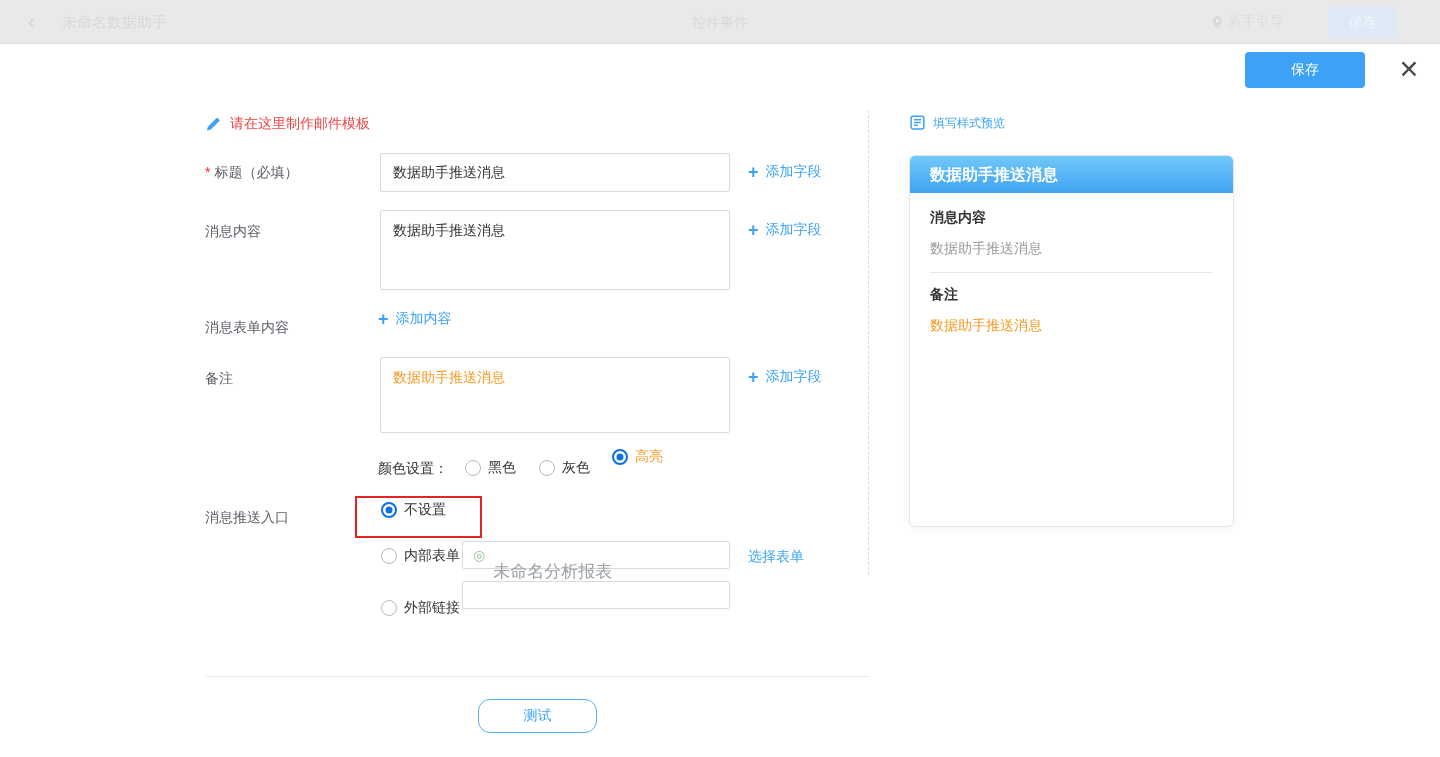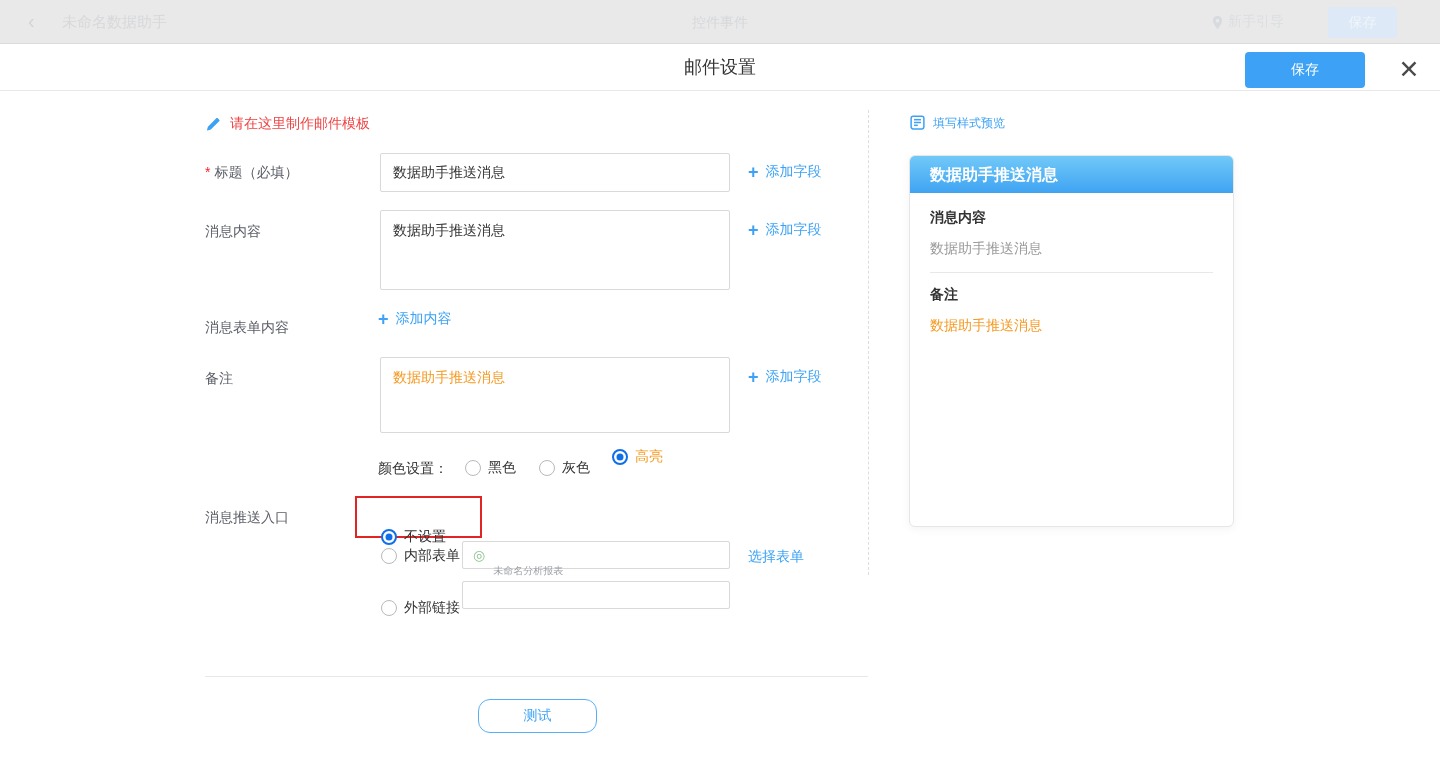--- a/index.html
+++ b/index.html
@@ -35,21 +35,21 @@
 
   
   .radio-row { position:absolute; display:flex; align-items:center; gap:7px; cursor:pointer; font-size:14px; color:#333; }
   .radio { width:16px; height:16px; border-radius:50%; border:1px solid #b6bac0; background:#fff; position:relative; flex:0 0 auto; }
   .radio.checked { border:2px solid #0f6fe8; }
   .radio.checked::after { content:""; position:absolute; left:50%; top:50%; transform:translate(-50%,-50%); width:7px; height:7px; border-radius:50%; background:#0f6fe8; }
   .opt-orange { color:#F59A23; }
   .red-box { position:absolute; left:355px; top:496px; width:127px; height:42px; border:2px solid #E12525; }
 
   .fake-input { position:absolute; border:1px solid #d9d9d9; border-radius:2px; background:#fff; display:flex; align-items:center; gap:8px; padding:0 10px; cursor:text; }
-  .fake-input .txt { font-size:10px; color:#9aa0a6;margin-top:32px; }
+  .fake-input .txt { font-size:17px; color:#9aa0a6;margin-top:32px; }
   .target-icon { color:#8cc58f; font-size:14px; line-height:14px; }
 
   .btn-test { position:absolute; left:478px; top:699px; width:119px; height:34px; background:#fff; border:1px solid #57b0f6; border-radius:12px; color:#3DA2F5; font-size:14px; cursor:pointer; font-family:inherit; }
 
   
   .preview-head { position:absolute; left:910px; top:115px; font-size:12px; color:#3DA2F5; display:flex; gap:8px; }
   .card { position:absolute; left:909px; top:155px; width:325px; height:372px; background:#fff; border:1px solid #e6e6e6; border-radius:6px; box-shadow:0 2px 10px rgba(0,0,0,0.05); }
   .card-header { height:37px; border-radius:5px 5px 0 0; background:linear-gradient(180deg,#71C9F8 0%,#3FA3F2 100%); color:#fff; font-size:16px; font-weight:bold; line-height:37px; padding-left:20px; }
   .card-body { padding:16px 20px 0 20px; }
   .sec-label { font-size:14px; font-weight:bold; color:#333; margin-bottom:13px; }
@@ -72,23 +72,20 @@
       <span>
           <svg width="11" height="15" viewBox="0 0 12 16">
             <path d="M6 1C3.2 1 1 3.2 1 6c0 3.5 5 9 5 9s5-5.5 5-9C11 3.2 8.8 1 6 1zm0 7a2 2 0 1 1 0-4 2 2 0 0 1 0 4z" fill="#d7dade"></path>
           </svg>
         </span>
       <span>新手引导</span>
     </span>
     <span class="save-dim">保存</span>
   </div>
 
-  <div class="mheader">
-    <div class="title">邮件设置</div>
-  </div>
   <button class="btn-save">保存</button>
   <button class="btn-close">✕</button>
 
   <div class="intro">
     <span>
         <svg width="16" height="16" viewBox="0 0 16 16">
           <path d="M12.1 1.6l2.3 2.3c.3.3.3.8 0 1.1l-8.6 8.6-3.3.9c-.3.1-.6-.2-.5-.5l.9-3.3L11.5 2.1c.3-.3.8-.3 1.1 0z" fill="#3DA2F5"></path>
         </svg>
       </span>
     <span>请在这里制作邮件模板</span>
@@ -132,21 +129,21 @@
     <span class="radio"></span>
     <span>灰色</span>
   </div>
   <div class="radio-row" style="left:612px; top:448px;">
     <span class="radio checked"></span>
     <span class="opt-orange">高亮</span>
   </div>
 
   <div class="label" style="left:205px; top:509px;">消息推送入口</div>
   <div class="red-box"></div>
-  <div class="radio-row" style="left:381px; top:528px;">
+  <div class="radio-row" style="left:381px; top:501px;">
     <span class="radio checked"></span>
     <span>不设置</span>
   </div>
 
   <div class="radio-row" style="left:381px; top:547px;">
     <span class="radio"></span>
     <span>内部表单</span>
   </div>
   <div class="fake-input" style="left:462px; top:541px; width:268px; height:28px;">
     <span class="target-icon">◎</span>

